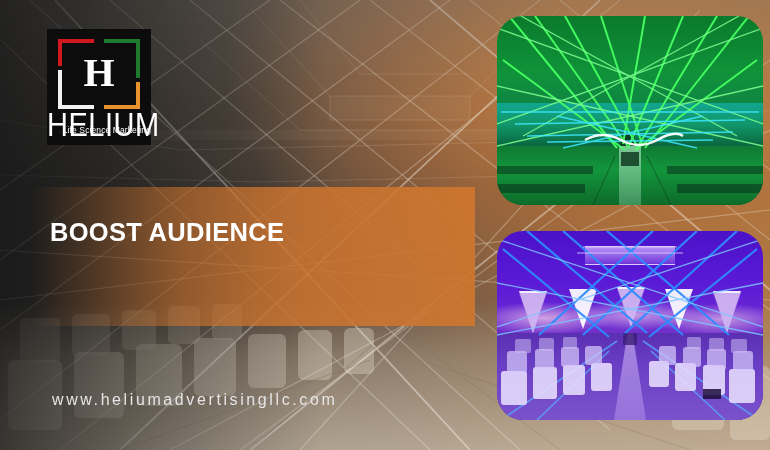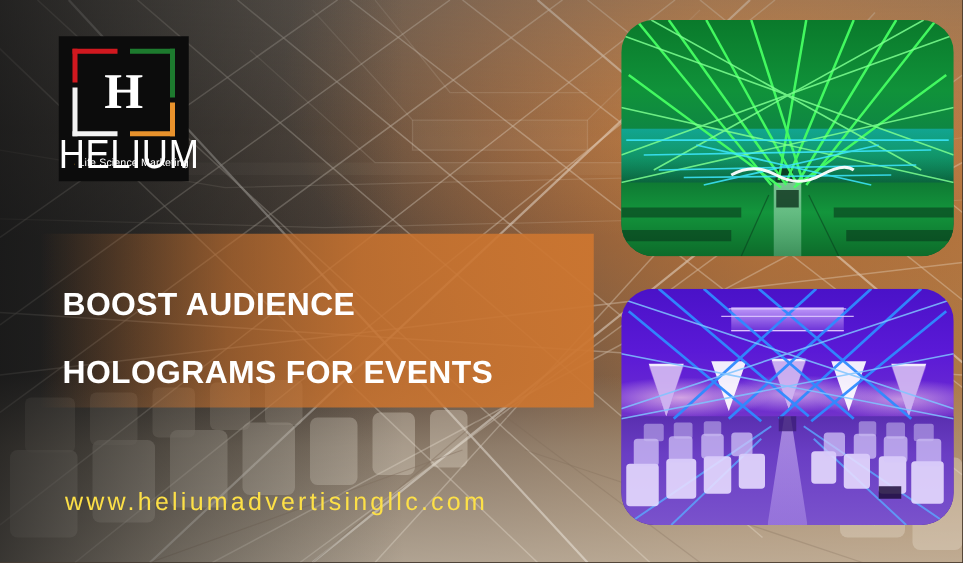--- a/index.html
+++ b/index.html
@@ -91,26 +91,26 @@
     white-space:nowrap;
   }
 
   
   #headline{
     position:absolute;left:50px;top:194px;width:420px;
     color:#ffffff;
     font-size:25.5px;font-weight:800;line-height:42px;
     letter-spacing:.3px;text-transform:uppercase;
   }
-  #headline .ln{display:block;white-space:nowrap;margin-top:12px;}
+  #headline .ln{display:block;white-space:nowrap;}
 
   
   #site-url{
     position:absolute;left:52px;top:391px;
-    color:#fde047;font-size:20px;font-weight:400;letter-spacing:2.6px;
+    color:#e5e5e5;font-size:16px;font-weight:400;letter-spacing:2.6px;
   }
 
   
   .photo-card{
     position:absolute;left:497px;width:266px;height:189px;
     border-radius:26px;overflow:hidden;
   }
   #photo-top{top:16px;}
   #photo-bottom{top:231px;}
 
@@ -275,21 +275,20 @@
           <line x1="3.4" y1="6.5" x2="7.6" y2="6.5"></line>
           <line x1="3" y1="4" x2="8" y2="4"></line>
         </g>
       </svg>
       <span class="logo-tag">Life Science Marketing</span>
     </div>
   </div>
 
   <h1 id="headline">
     <span class="ln">BOOST AUDIENCE</span>
-    <span class="ln">HOLOGRAMS FOR EVENTS</span>
   </h1>
 
   <div id="site-url">www.heliumadvertisingllc.com</div>
 
   <div class="photo-card" id="photo-top">
     <div class="ph grn-sky"></div>
     <div class="grn-mid"></div>
     <div class="grn-seats"></div>
     <div class="grn-aisle"></div>
     <div class="grn-stage"></div>

